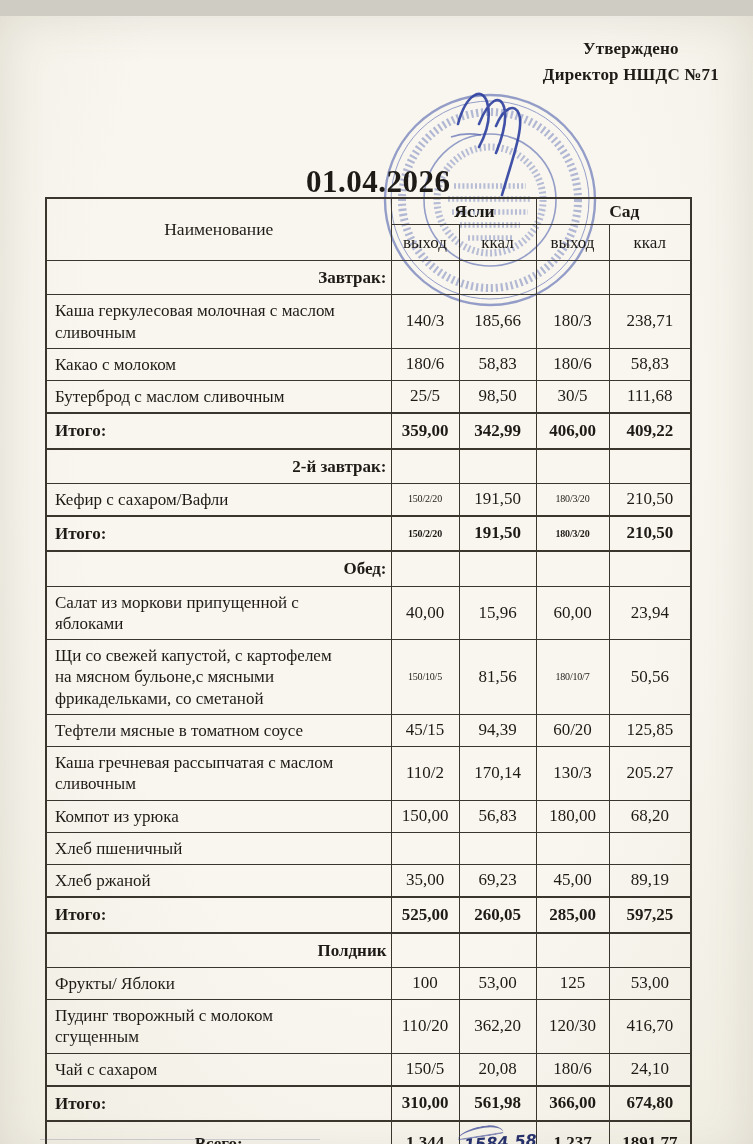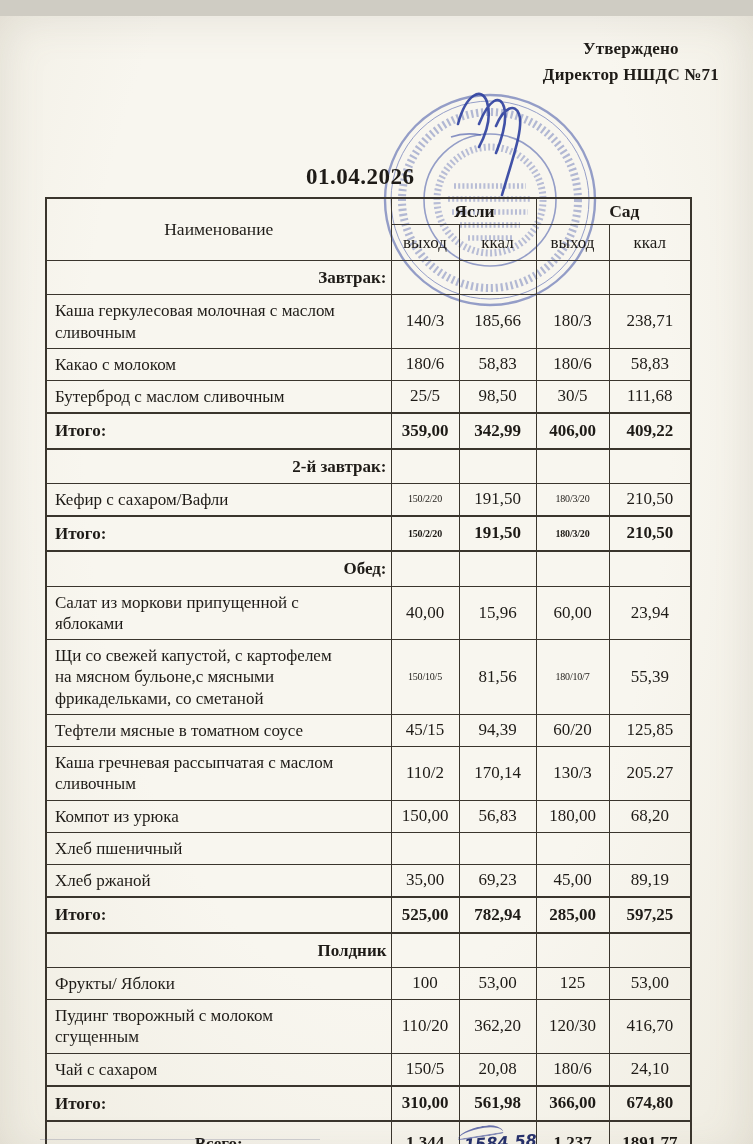--- a/index.html
+++ b/index.html
@@ -16,21 +16,21 @@
   
   .approval{
     position:absolute; top:20px; right:34px;
     text-align:center; font-weight:bold; font-size:17px; line-height:26px;
     letter-spacing:.2px;
   }
 
   
   .date{
     position:absolute; top:148px; left:306px;
-    font-size:23px; font-weight:bold; letter-spacing:.5px;text-align:center;
+    font-size:31px; font-weight:bold; letter-spacing:.5px;text-align:center;
   }
 
   
   .stamp{ position:absolute; left:378px; top:72px; width:225px; height:225px;
           opacity:.55; filter: blur(.4px); pointer-events:none; }
   
   .signature{ position:absolute; left:446px; top:58px; width:130px; height:125px;
               pointer-events:none; }
 
   
@@ -202,21 +202,21 @@
           <td class="val">60,00</td>
           <td class="val">23,94</td>
         </tr>
         <tr class="row-item">
           <td class="name">Щи со свежей капустой, с картофелем
 на мясном бульоне,с мясными
 фрикадельками, со сметаной</td>
           <td class="val small">150/10/5</td>
           <td class="val">81,56</td>
           <td class="val small">180/10/7</td>
-          <td class="val">55,39</td>
+          <td class="val">50,56</td>
         </tr>
         <tr class="row-item">
           <td class="name">Тефтели мясные в томатном соусе</td>
           <td class="val">45/15</td>
           <td class="val">94,39</td>
           <td class="val">60/20</td>
           <td class="val">125,85</td>
         </tr>
         <tr class="row-item">
           <td class="name">Каша гречневая рассыпчатая с  маслом
@@ -243,21 +243,21 @@
         <tr class="row-item">
           <td class="name">Хлеб ржаной</td>
           <td class="val">35,00</td>
           <td class="val">69,23</td>
           <td class="val">45,00</td>
           <td class="val">89,19</td>
         </tr>
         <tr class="row-total">
           <td class="name">Итого:</td>
           <td class="val">525,00</td>
-          <td class="val">782,94</td>
+          <td class="val">260,05</td>
           <td class="val">285,00</td>
           <td class="val">597,25</td>
         </tr>
         <tr class="row-section">
           <td class="name">Полдник</td>
           <td class="val"></td>
           <td class="val"></td>
           <td class="val"></td>
           <td class="val"></td>
         </tr>

